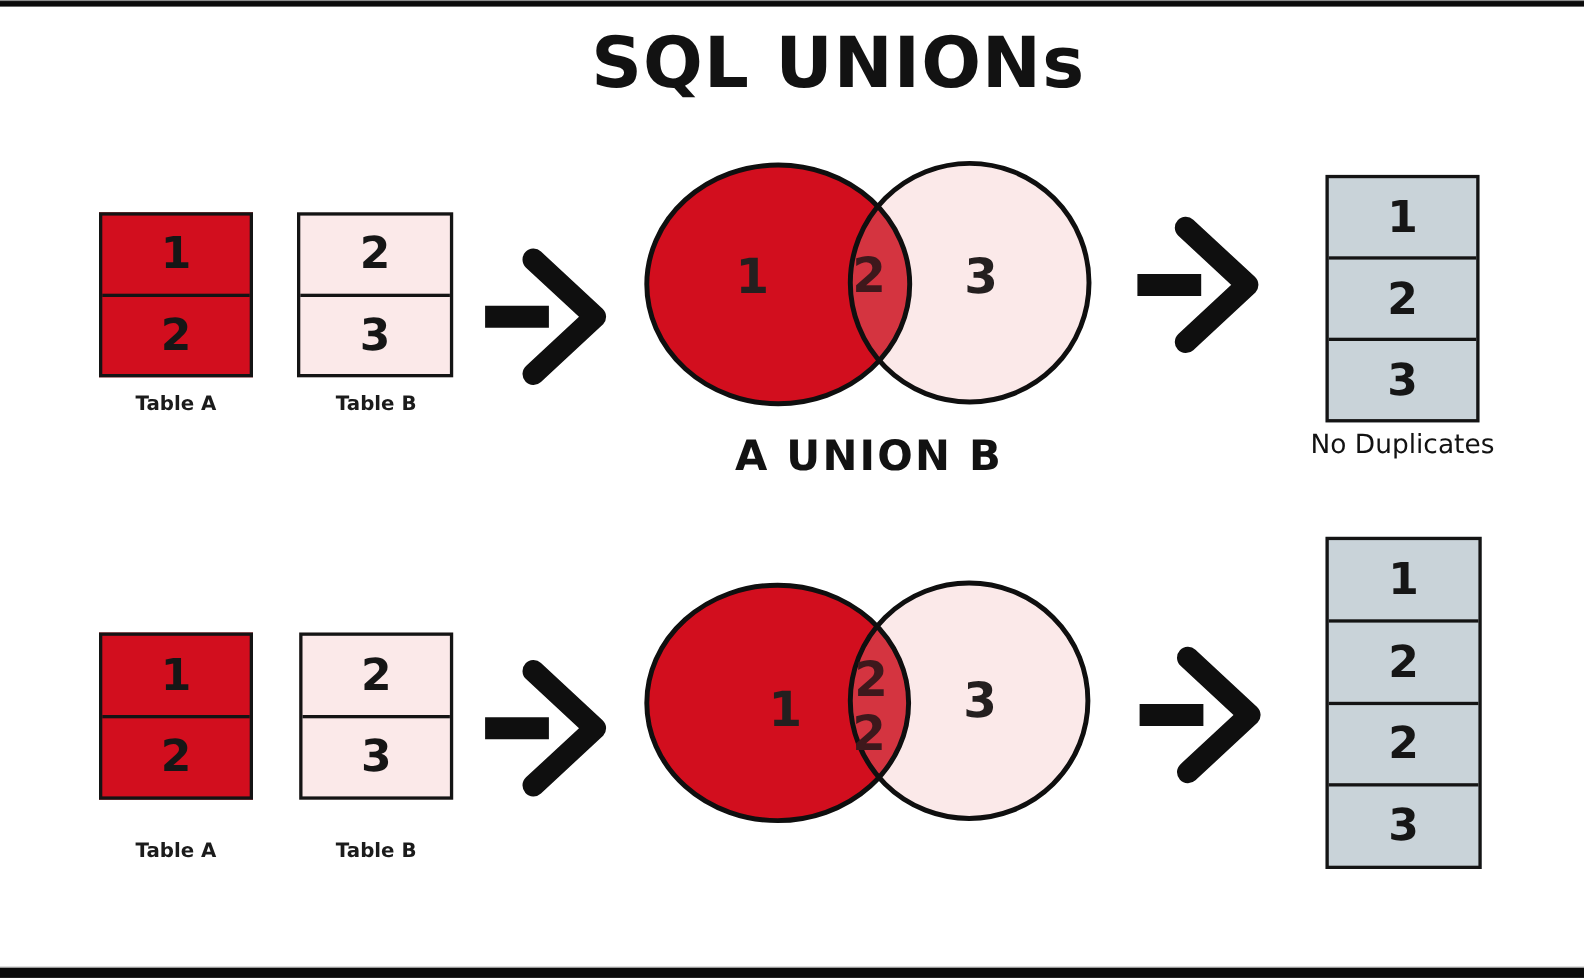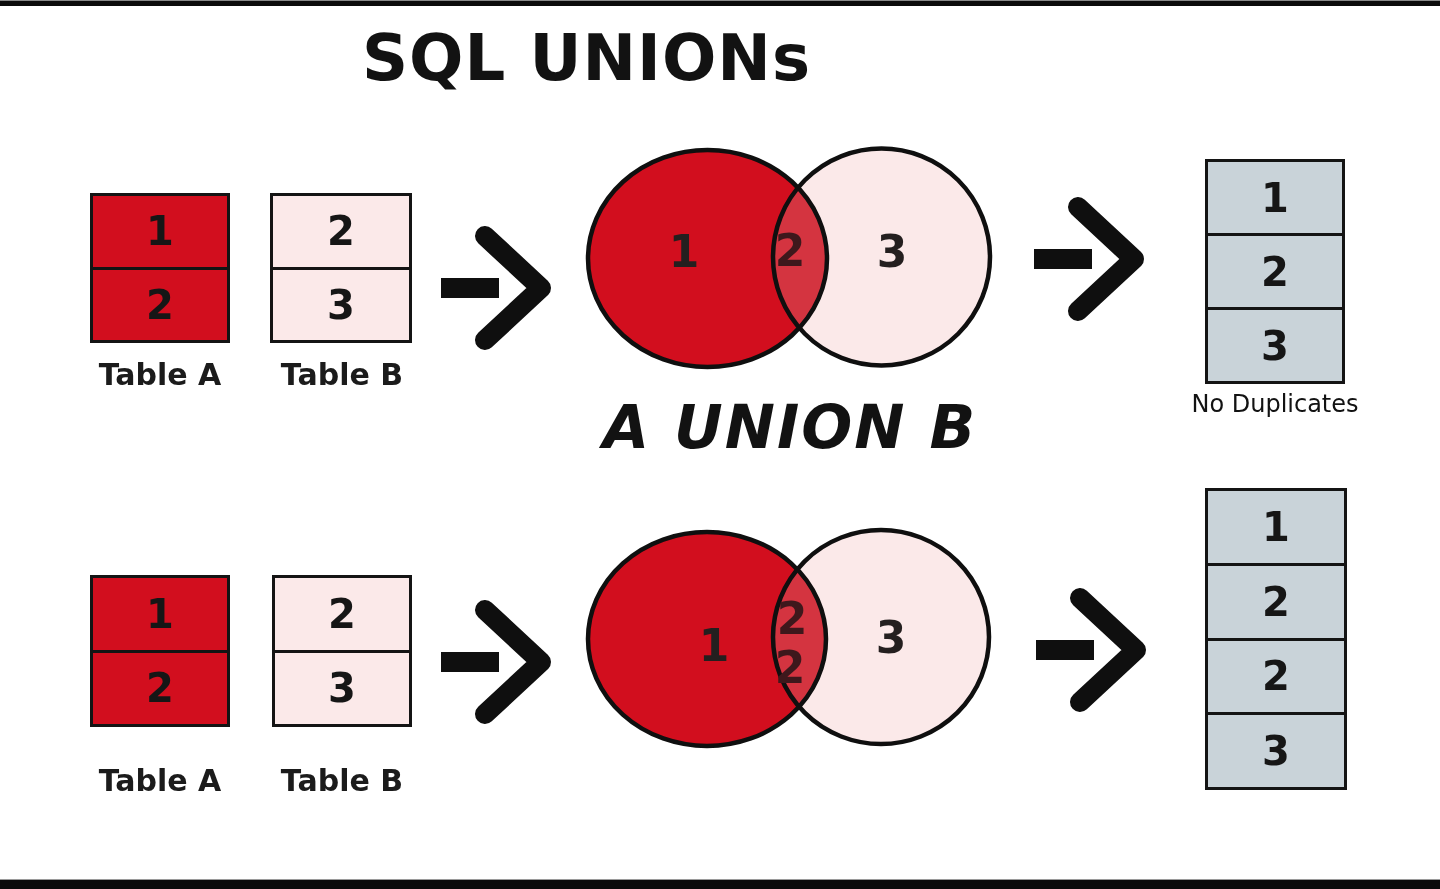--- a/index.html
+++ b/index.html
@@ -4,31 +4,31 @@
 <style>
   html,body{margin:0;padding:0;background:#ffffff;}
   .canvas{
     position:relative;width:1440px;height:889px;background:#ffffff;overflow:hidden;
     font-family:"DejaVu Sans","Liberation Sans",sans-serif;color:var(--ink,#1a1a1a);
   }
   .abs{position:absolute;box-sizing:border-box;}
   .letterbox{left:0;width:1440px;background:var(--bar,#0b0b0b);}
   .lb-top{top:0;height:6px;border-top:1px solid #8a8a8a;}
   .lb-bottom{bottom:0;height:10px;border-top:1px solid #9a9a9a;}
-  .page-title{font-size:64px;font-weight:800;line-height:80px;letter-spacing:1px;color:#121212;}
+  .page-title{font-size:64px;font-weight:800;text-align:center;line-height:80px;letter-spacing:1px;color:#121212;}
   .src-table{display:flex;flex-direction:column;border:3px solid #141414;}
   .src-table.red{background:var(--red,#d20e1e);}
   .src-table.pink{background:var(--pink,#fbe9e9);}
   .result-table{display:flex;flex-direction:column;border:3px solid #141414;background:var(--cell_gray,#c9d3d9);}
   .cell{flex:1;display:flex;align-items:center;justify-content:center;
         font-size:40px;font-weight:700;color:#161616;}
   .cell + .cell{border-top:3px solid #141414;}
-  .table-label{font-size:30px;font-weight:700;text-align:center;color:#1b1b1b;}
+  .table-label{font-size:18px;font-weight:700;text-align:center;color:#1b1b1b;}
   .result-label{font-size:24px;font-weight:400;text-align:center;color:#121212;}
-  .venn-caption{font-size:60px;font-weight:800;text-align:center;letter-spacing:2px;color:#121212;white-space:nowrap;font-style:italic;}
+  .venn-caption{font-size:38px;font-weight:800;text-align:center;letter-spacing:2px;color:#121212;white-space:nowrap;}
   .venn-num{width:60px;height:52px;line-height:52px;text-align:center;
             font-size:44px;font-weight:700;color:#241f1f;}
   .venn-num.overlap{color:var(--venn_overlap_ink,#3e181c);}
   .arrow-svg path{stroke:#0f0f0f;fill:none;}
   .arrow-shaft{stroke-width:20px;stroke-linecap:butt;}
   .arrow-head{stroke-width:20px;stroke-linecap:round;stroke-linejoin:round;}
 </style>
 </head>
 <body>
 

